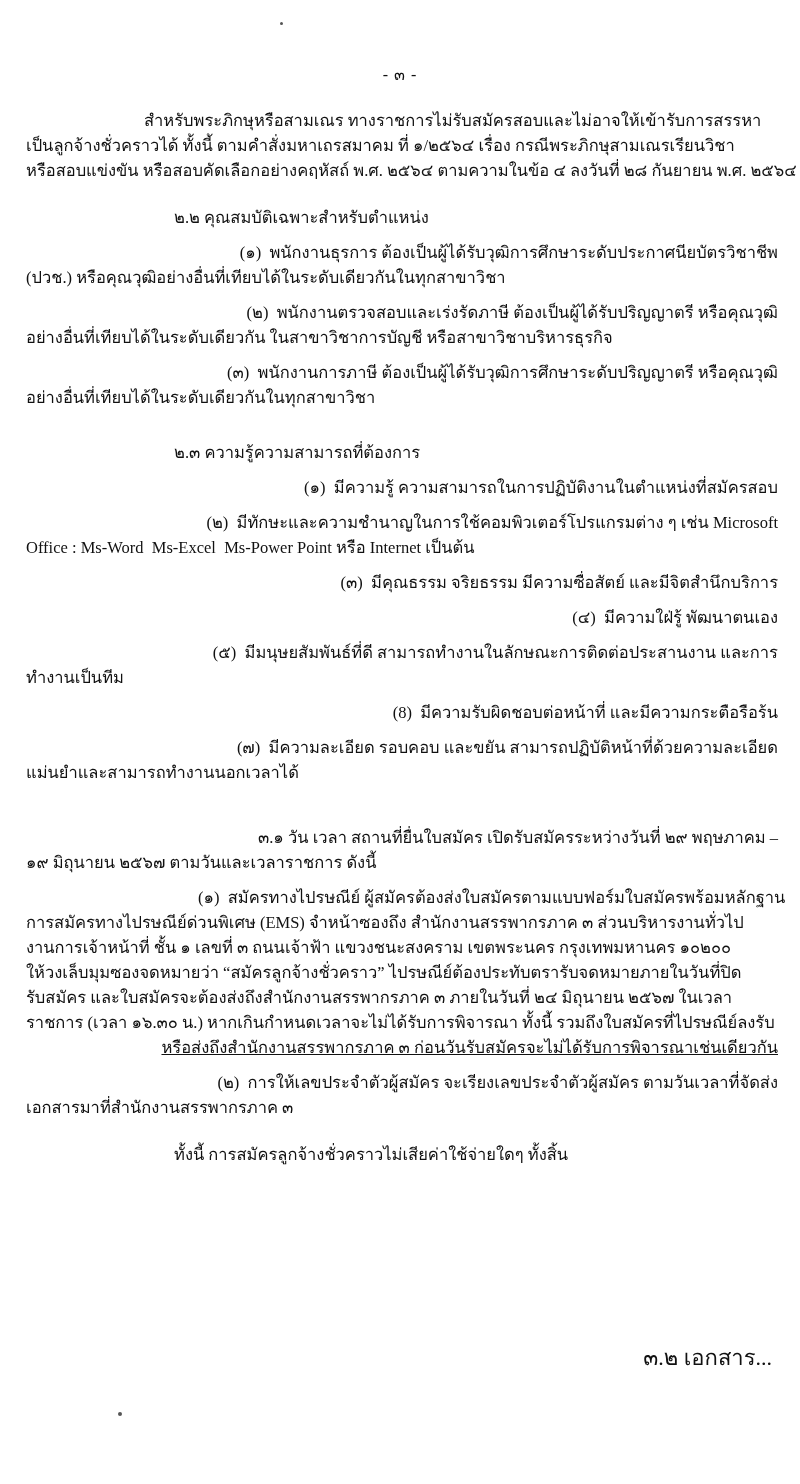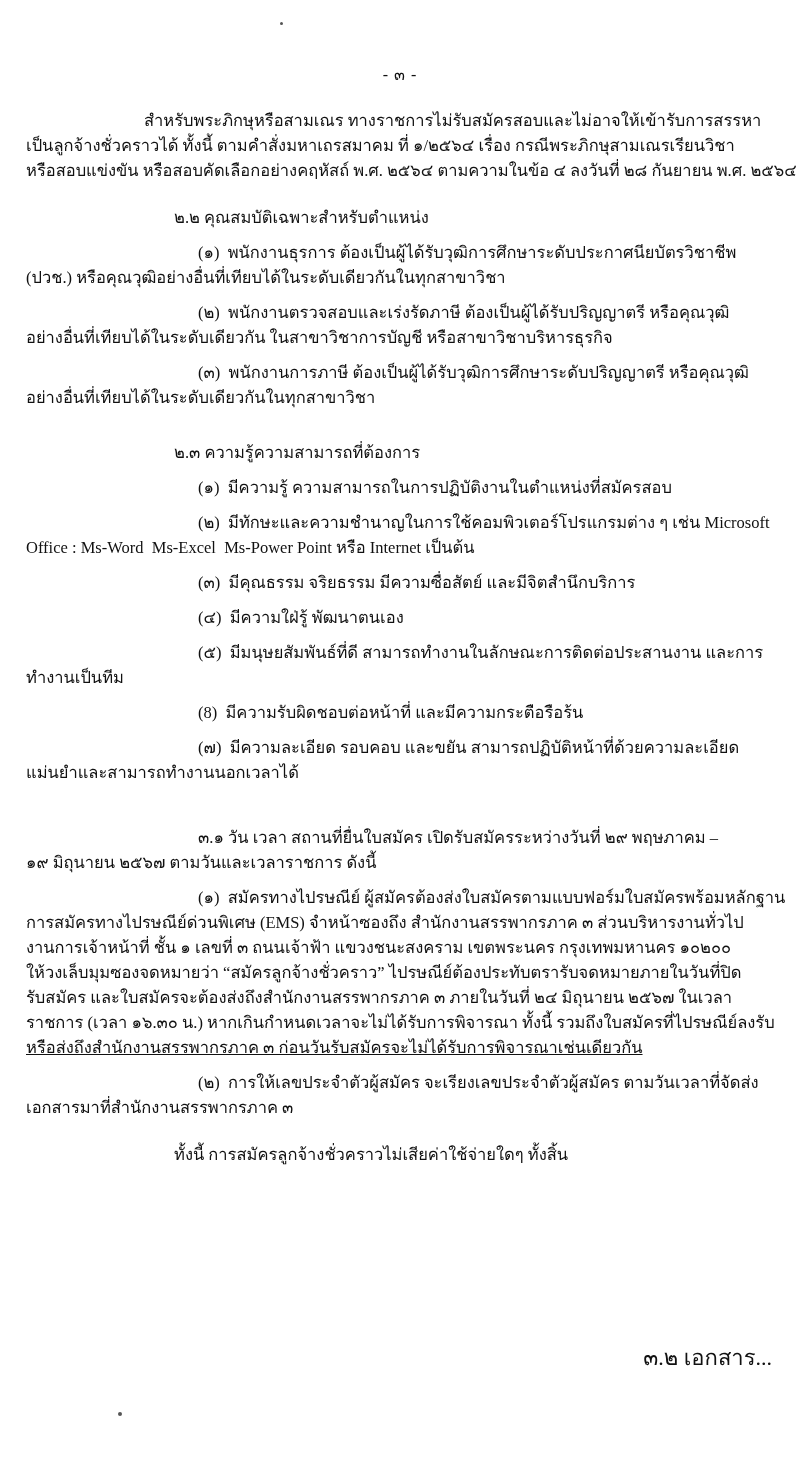--- a/index.html
+++ b/index.html
@@ -59,30 +59,31 @@
     margin-bottom: 0;
   }
   .line {
     display: block;
     white-space: pre;
     line-height: 25px;
     height: 25px;
   }
   .ind-1 { padding-left: 118px; }
   .ind-2 { padding-left: 148px; }
-  .ind-3 { padding-left: 172px; }
+  .ind-3 { padding-left: 172px; text-align: right; }
   .ind-0 { padding-left: 0; }
   .gap-sm { height: 10px; }
   .gap-md { height: 22px; }
   .gap-lg { height: 30px; }
   .heading {
     font-weight: normal;
   }
   .underline {
     text-decoration: underline;
+    text-align: right;
   }
   .footer-note {
     position: absolute;
     right: 28px;
     top: 1340px;
     font-size: 22px;
   }
   .spacer {
     display: block;
   }

